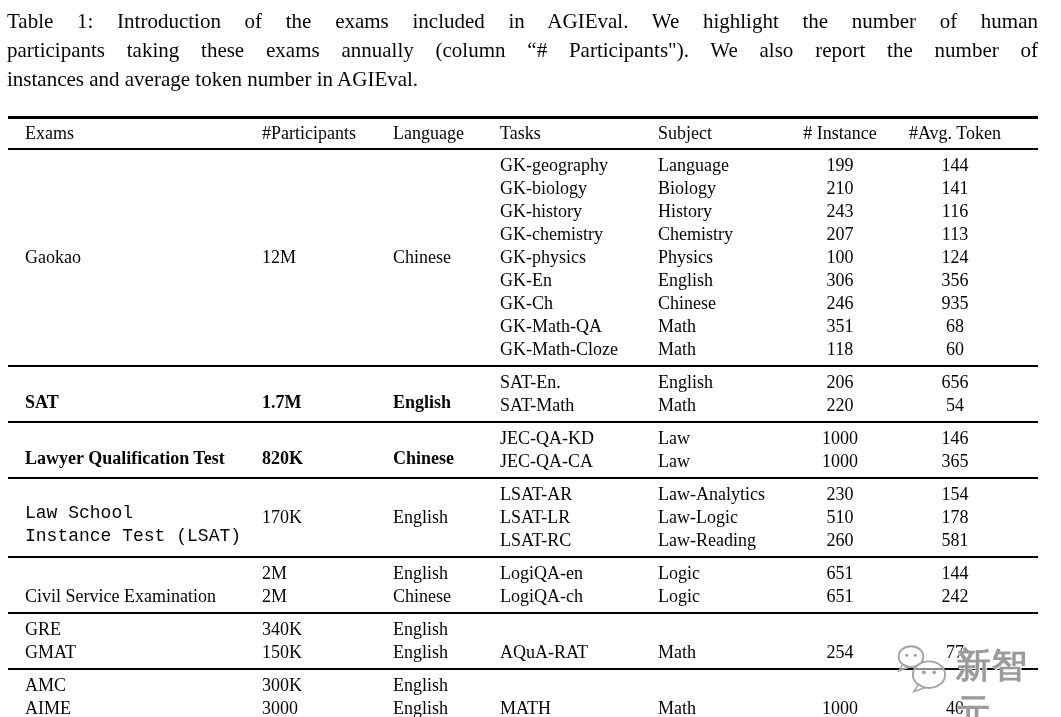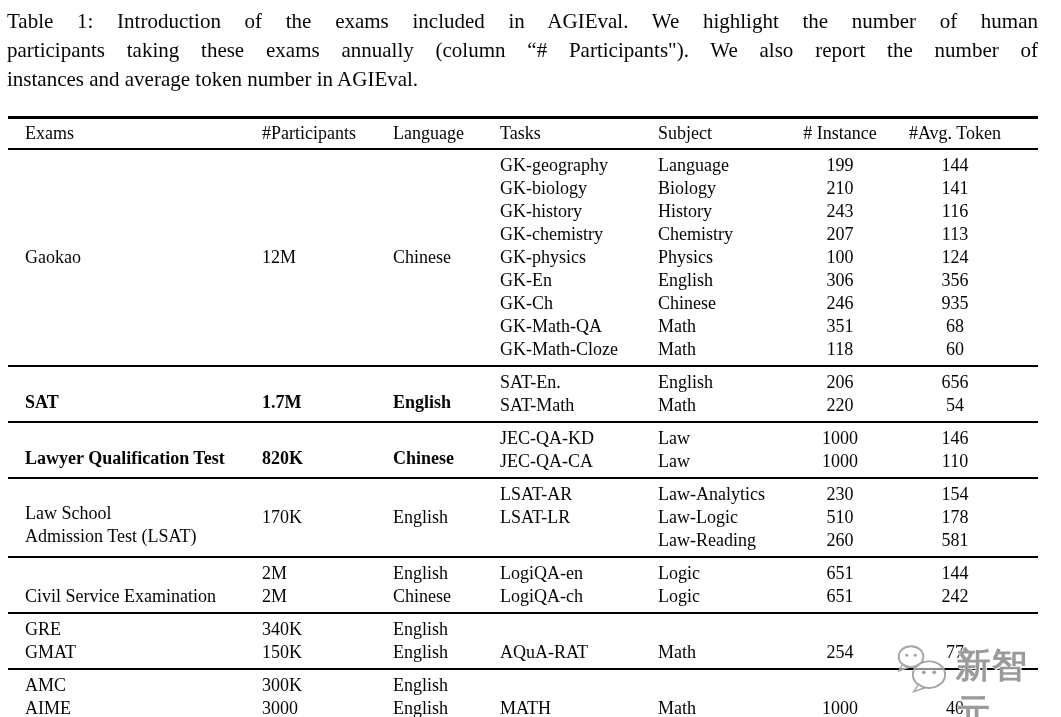--- a/index.html
+++ b/index.html
@@ -21,21 +21,21 @@
   .rows3{grid-template-rows:repeat(3,23px);}
   .rows2{grid-template-rows:repeat(2,23px);}
   .cl{line-height:23px;white-space:nowrap;}
   .c1{grid-column:1}.c2{grid-column:2}.c3{grid-column:3}.c4{grid-column:4}
   .c5{grid-column:5}.c6{grid-column:6}.c7{grid-column:7}
   .rr1{grid-row:1}.rr2{grid-row:2}.rr3{grid-row:3}.rr4{grid-row:4}.rr5{grid-row:5}
   .rr6{grid-row:6}.rr7{grid-row:7}.rr8{grid-row:8}.rr9{grid-row:9}
   .ctr{grid-row:1 / -1;align-self:center;}
   .num{text-align:center;}
   .up3{transform:translateY(-3px);font-weight:bold;}
-  .dn7{transform:translateY(7px);}
+  .dn7{transform:translateY(7px);font-family:Liberation Mono, monospace;}
   
   .wm{position:absolute;left:893px;top:642px;width:165px;height:62px;display:flex;
       gap:2px;pointer-events:none;}
   .wm-text{font-size:35px;font-weight:600;letter-spacing:1px;color:#9b9b9b;
            text-shadow:0 0 2px #ffffff, 1px 1px 0 #ffffff;opacity：0.95;}
 </style>
 </head>
 <body>
 
 <div class="page">
@@ -118,38 +118,39 @@
       <div class="cl c1 rr2 up3">Lawyer Qualification Test</div>
       <div class="cl c2 rr2 up3">820K</div>
       <div class="cl c3 rr2 up3">Chinese</div>
       <div class="cl c4 rr1">JEC-QA-KD</div>
       <div class="cl c5 rr1">Law</div>
       <div class="cl c6 rr1 num">1000</div>
       <div class="cl c7 rr1 num">146</div>
       <div class="cl c4 rr2">JEC-QA-CA</div>
       <div class="cl c5 rr2">Law</div>
       <div class="cl c6 rr2 num">1000</div>
-      <div class="cl c7 rr2 num">110</div>
+      <div class="cl c7 rr2 num">365</div>
     </section>
 
     <section class="sec grid7 rows3">
       <div class="cl c1 ctr dn7">
         <div>Law School</div>
-        <div>Admission Test (LSAT)</div>
+        <div>Instance Test (LSAT)</div>
       </div>
       <div class="cl c2 ctr">170K</div>
       <div class="cl c3 ctr">English</div>
       <div class="cl c4 rr1">LSAT-AR</div>
       <div class="cl c5 rr1">Law-Analytics</div>
       <div class="cl c6 rr1 num">230</div>
       <div class="cl c7 rr1 num">154</div>
       <div class="cl c4 rr2">LSAT-LR</div>
       <div class="cl c5 rr2">Law-Logic</div>
       <div class="cl c6 rr2 num">510</div>
       <div class="cl c7 rr2 num">178</div>
+      <div class="cl c4 rr3">LSAT-RC</div>
       <div class="cl c5 rr3">Law-Reading</div>
       <div class="cl c6 rr3 num">260</div>
       <div class="cl c7 rr3 num">581</div>
     </section>
 
     <section class="sec grid7 rows2">
       <div class="cl c1 rr2">Civil Service Examination</div>
       <div class="cl c2 rr1">2M</div>
       <div class="cl c2 rr2">2M</div>
       <div class="cl c3 rr1">English</div>

